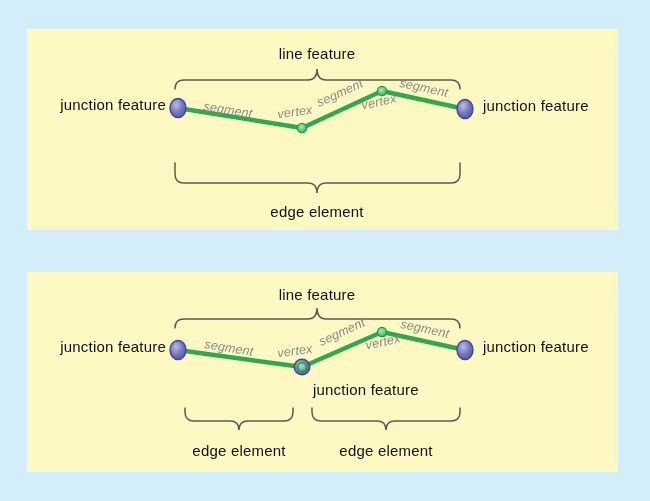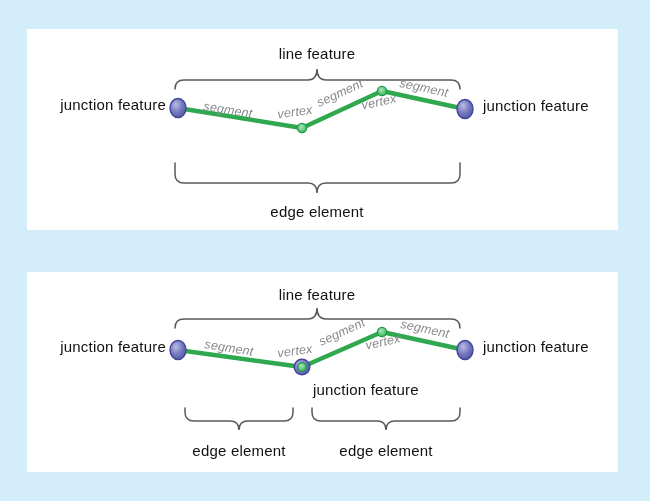--- a/index.html
+++ b/index.html
@@ -6,21 +6,21 @@
   body{
     width:650px;height:501px;
     background:#d3edfb;
     font-family:"Liberation Sans","DejaVu Sans",sans-serif;
     position:relative;
     overflow:hidden;
   }
   .canvas{position:absolute;left:0;top:0;width:650px;height:501px;}
   .panel{
     position:absolute;left:27px;width:591px;
-    background:#ffffff;
+    background:#fef9c3;
   }
   #panel-top{top:29px;height:201px;}
   #panel-bottom{top:272px;height:200px;}
   .panel svg{position:absolute;left:0;top:0;z-index:1;}
   .lbl{
     position:absolute;z-index:2;white-space:nowrap;
     color:#111111;font-size:15px;font-weight:500;letter-spacing:.2px;
     transform:translate(-50%,-50%);
   }
   .lbl.right-anchor{transform:translate(-100%,-50%);}

